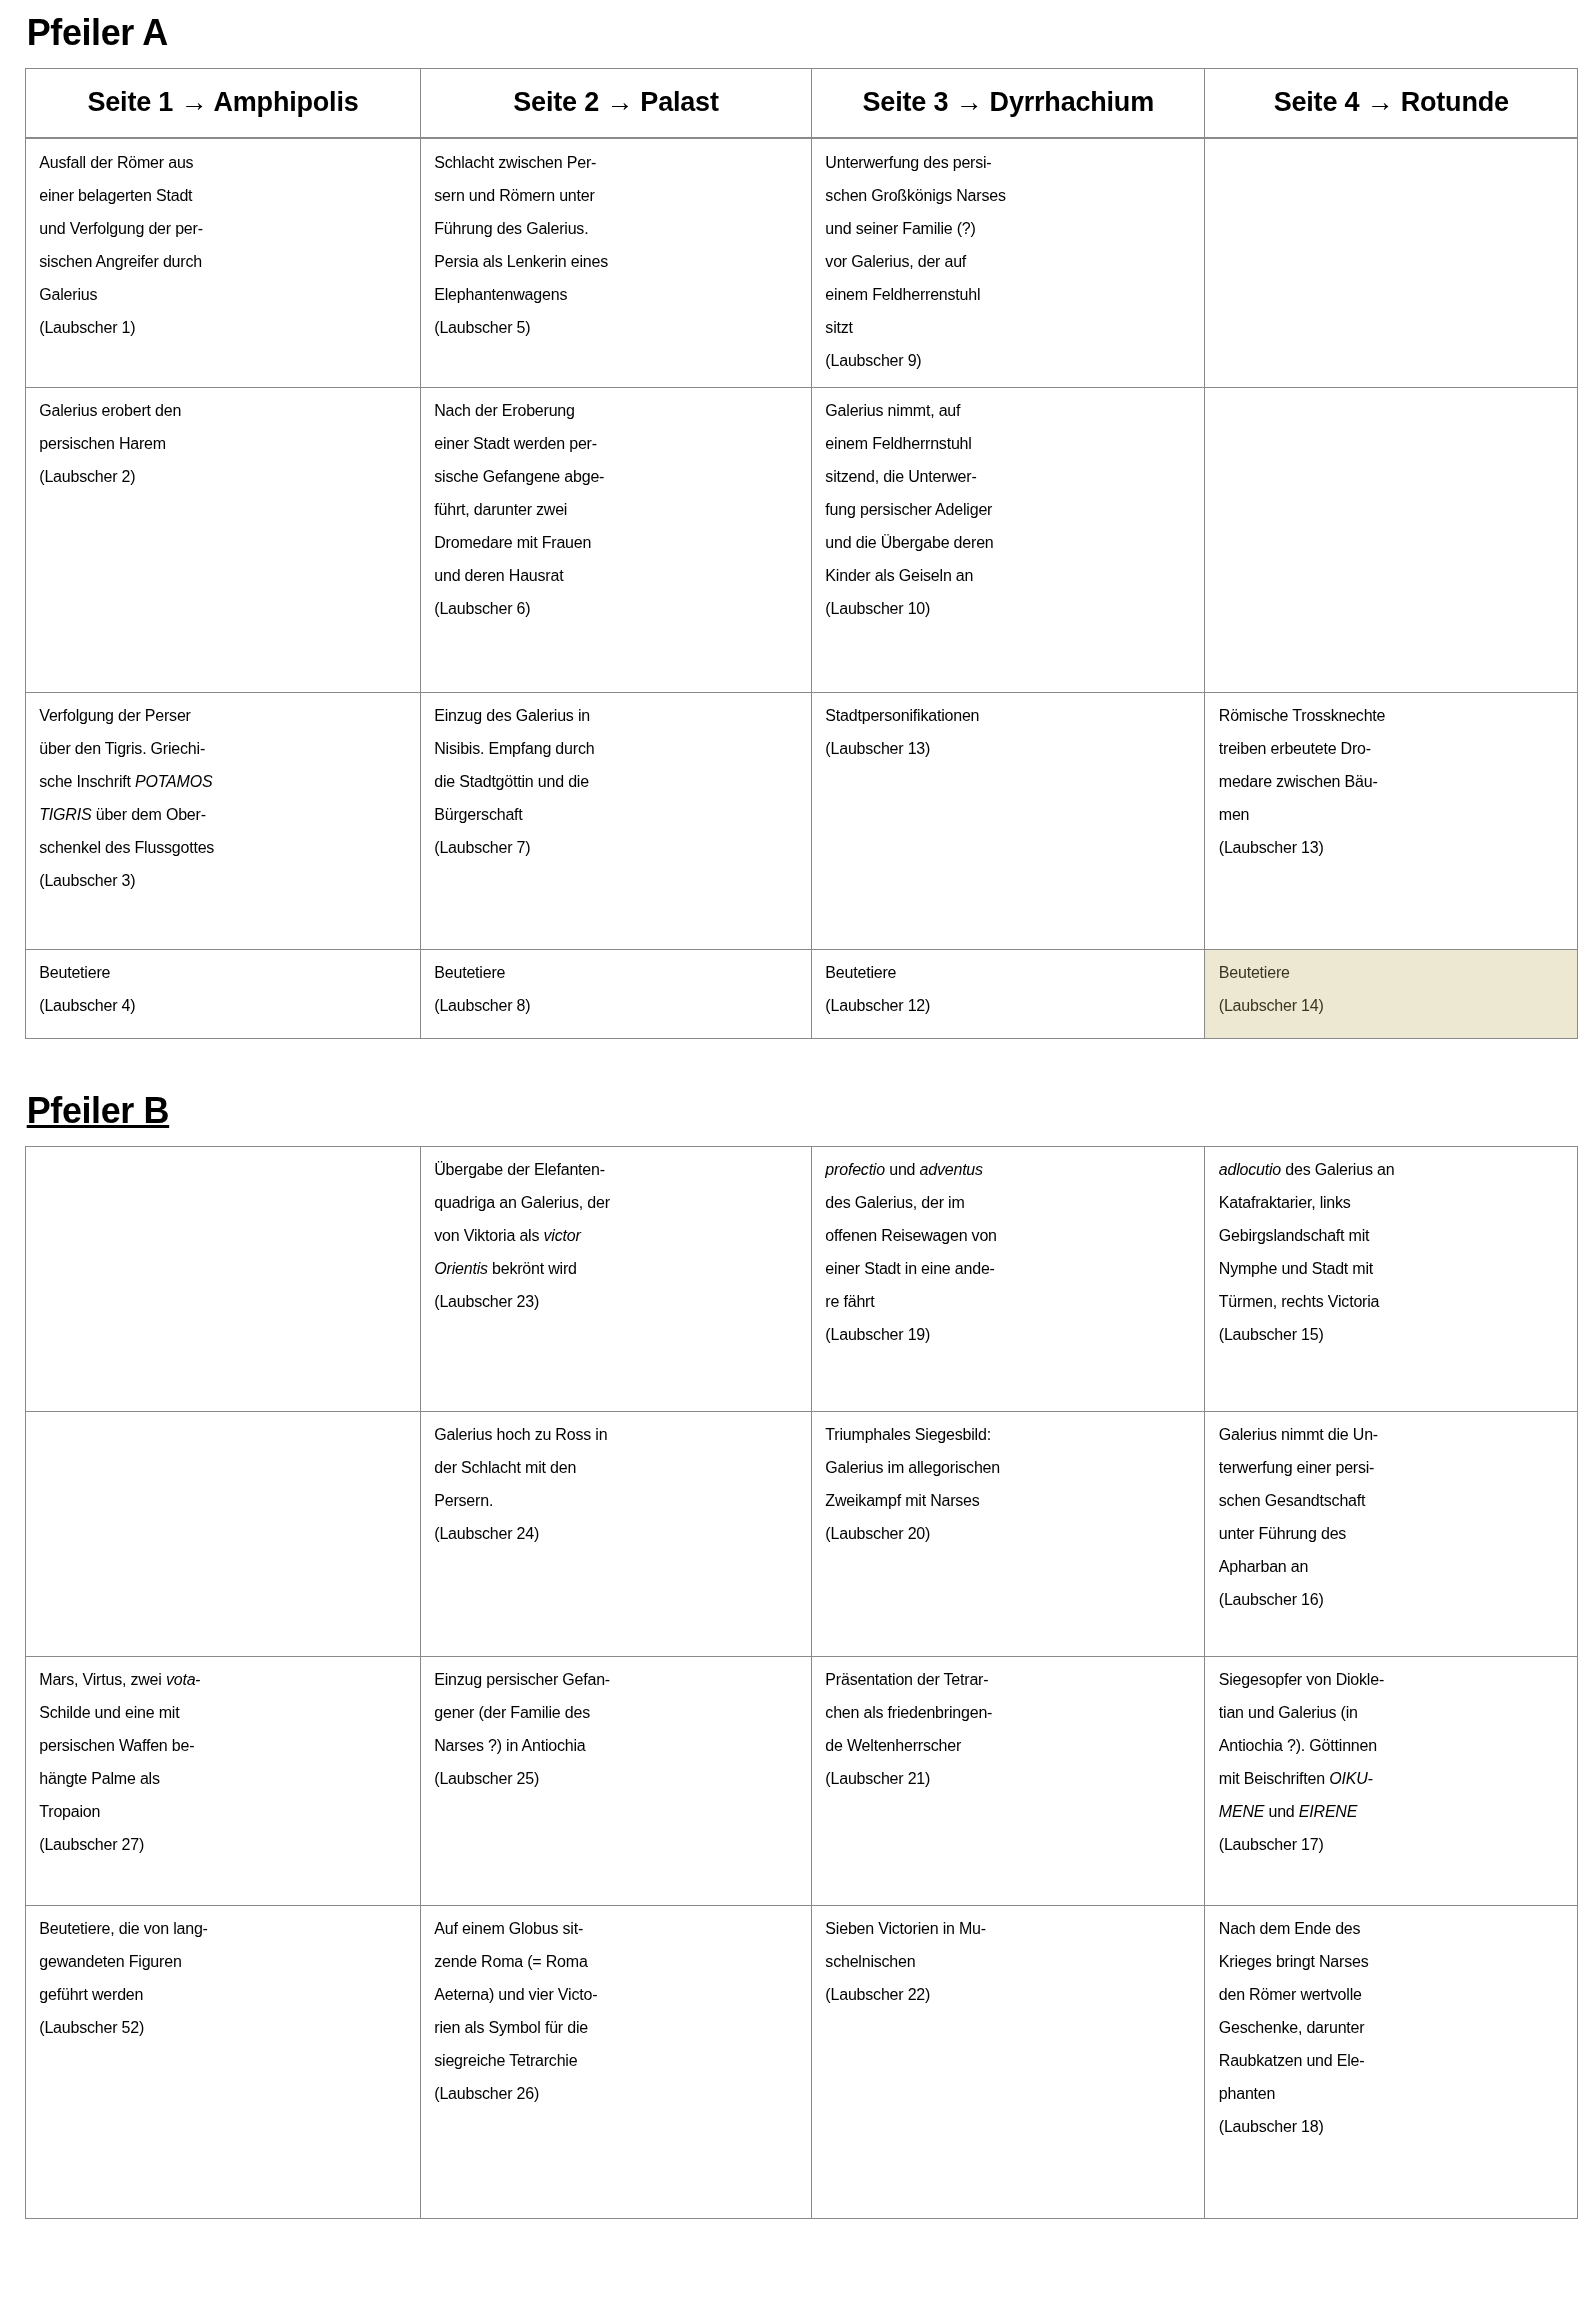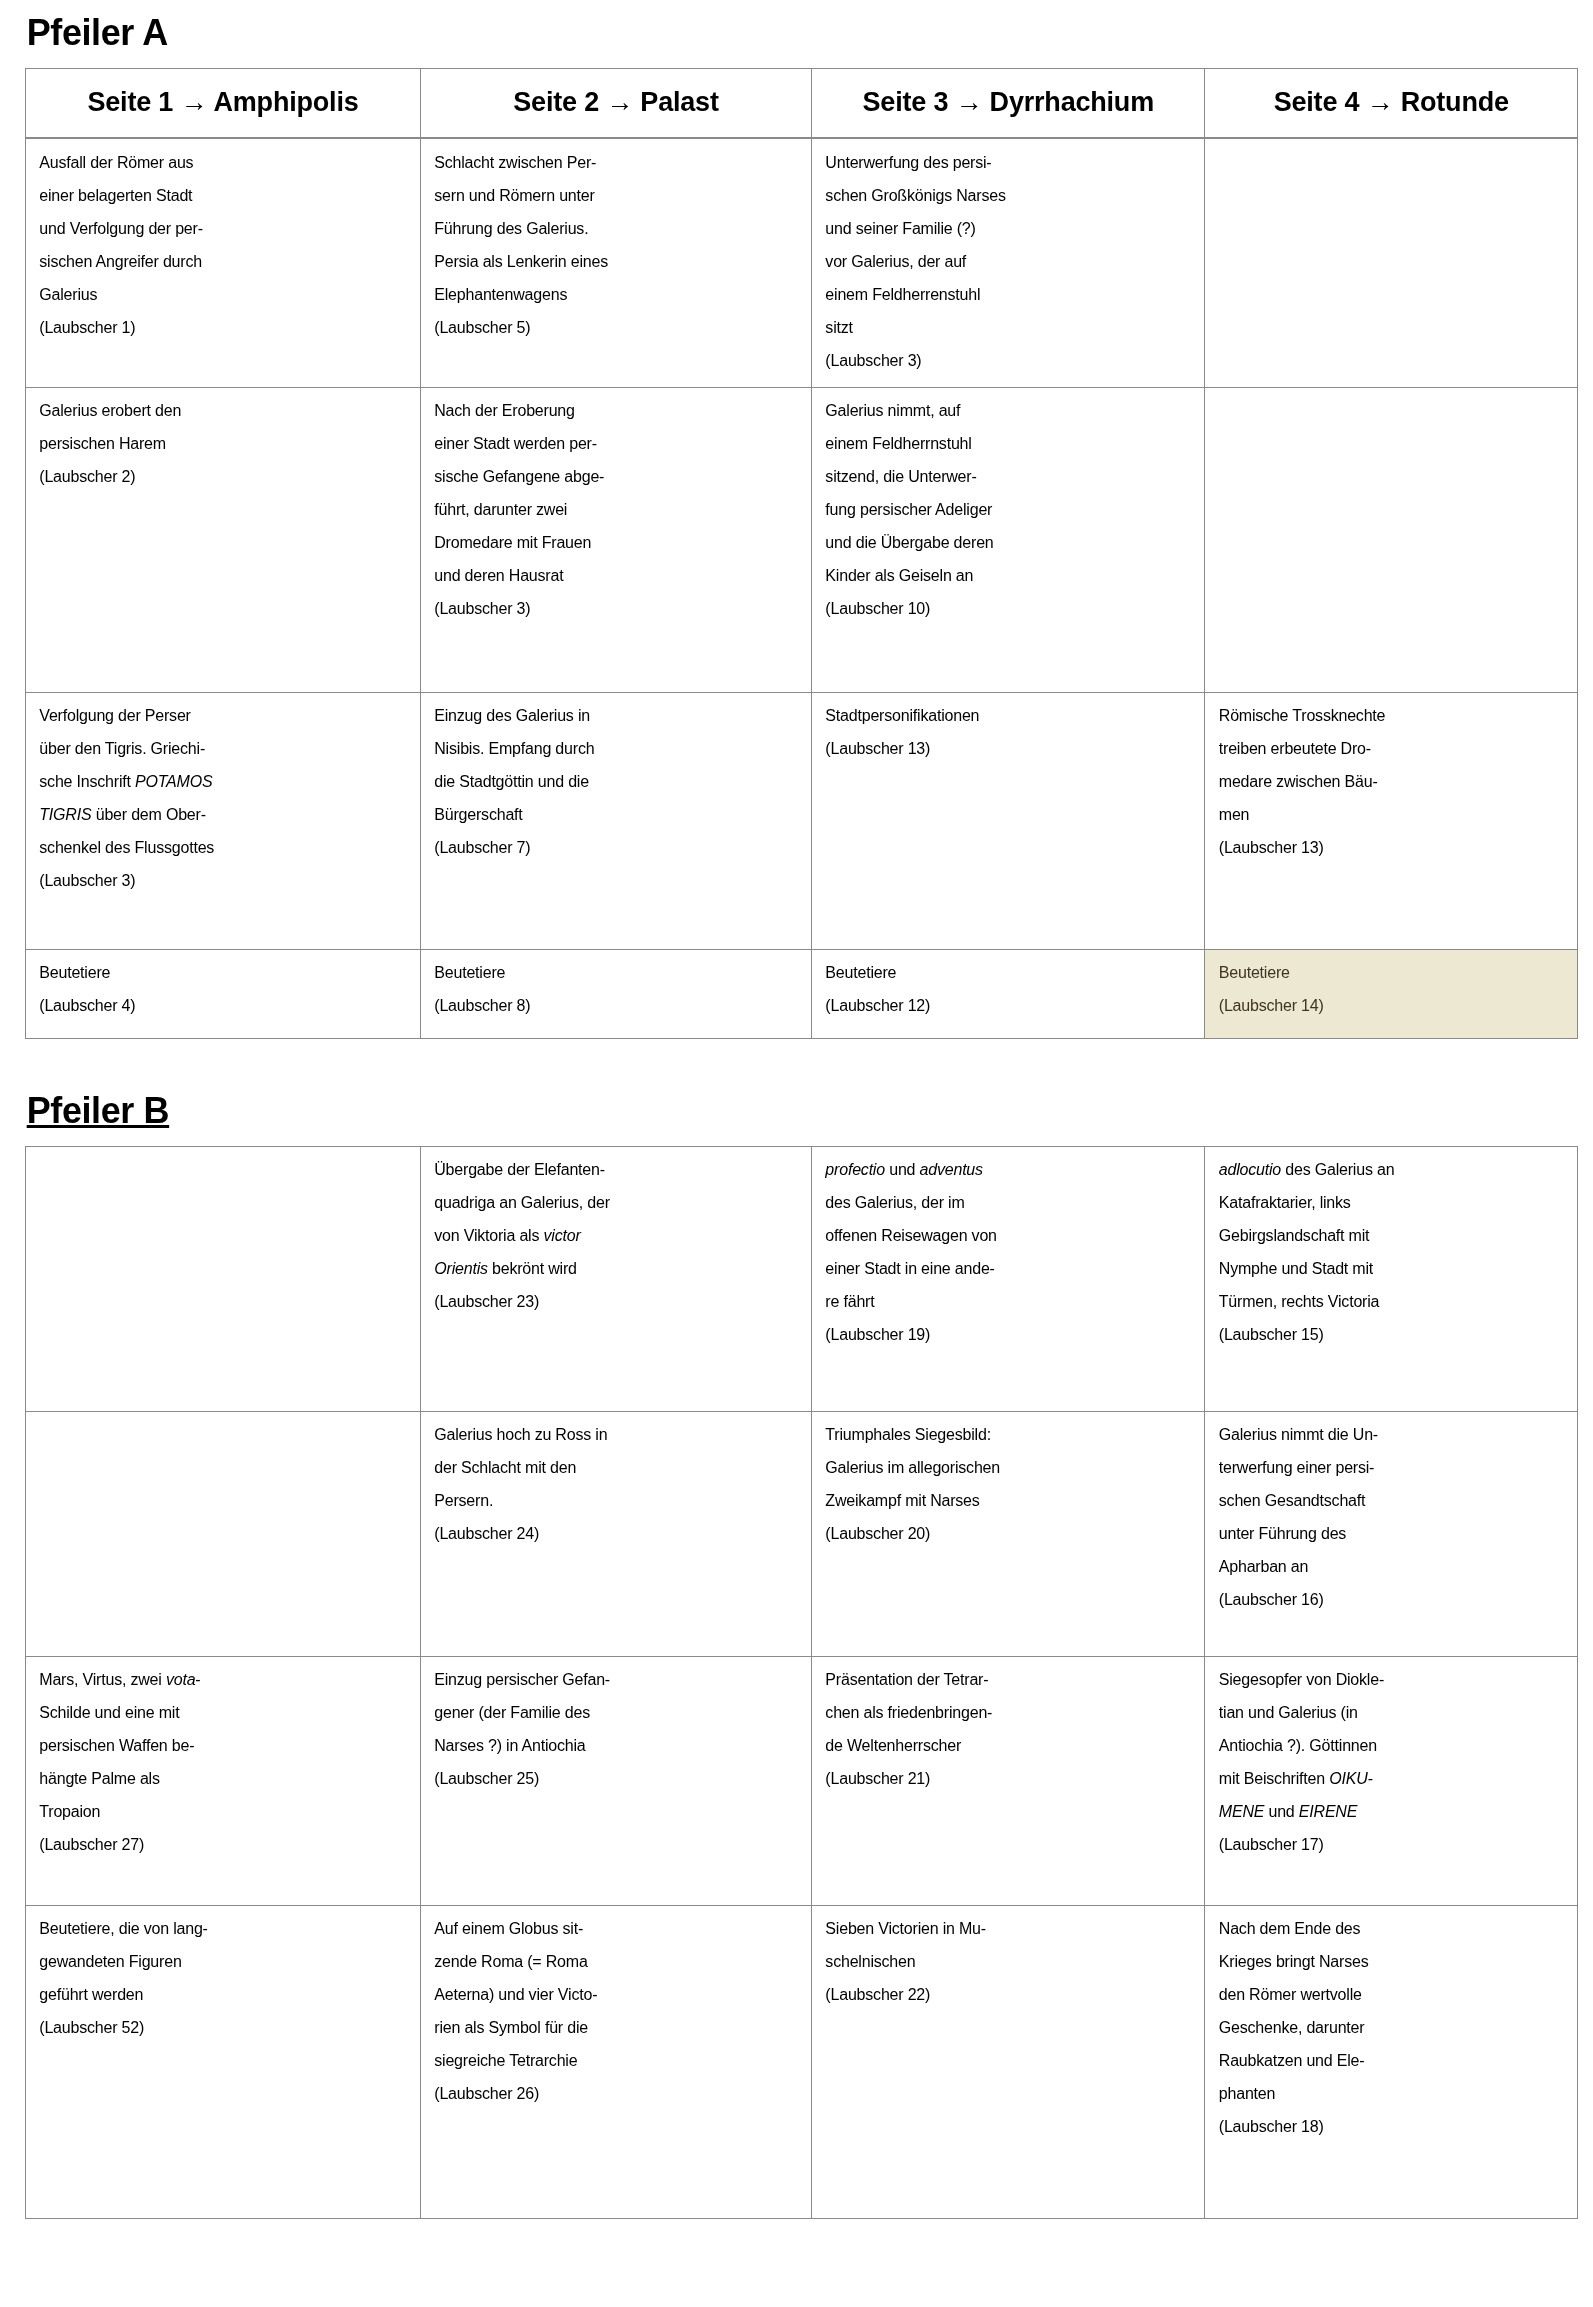--- a/index.html
+++ b/index.html
@@ -96,34 +96,34 @@
 Führung des Galerius.
 Persia als Lenkerin eines
 Elephantenwagens
 (Laubscher 5)</td>
       <td>Unterwerfung des persi-
 schen Großkönigs Narses
 und seiner Familie (?)
 vor Galerius, der auf
 einem Feldherrenstuhl
 sitzt
-(Laubscher 3)</td>
+(Laubscher 9)</td>
       <td></td>
     </tr>
     <tr class="ra2">
       <td>Galerius erobert den
 persischen Harem
 (Laubscher 2)</td>
       <td>Nach der Eroberung
 einer Stadt werden per-
 sische Gefangene abge-
 führt, darunter zwei
 Dromedare mit Frauen
 und deren Hausrat
-(Laubscher 3)</td>
+(Laubscher 6)</td>
       <td>Galerius nimmt, auf
 einem Feldherrnstuhl
 sitzend, die Unterwer-
 fung persischer Adeliger
 und die Übergabe deren
 Kinder als Geiseln an
 (Laubscher 10)</td>
       <td></td>
     </tr>
     <tr class="ra3">

